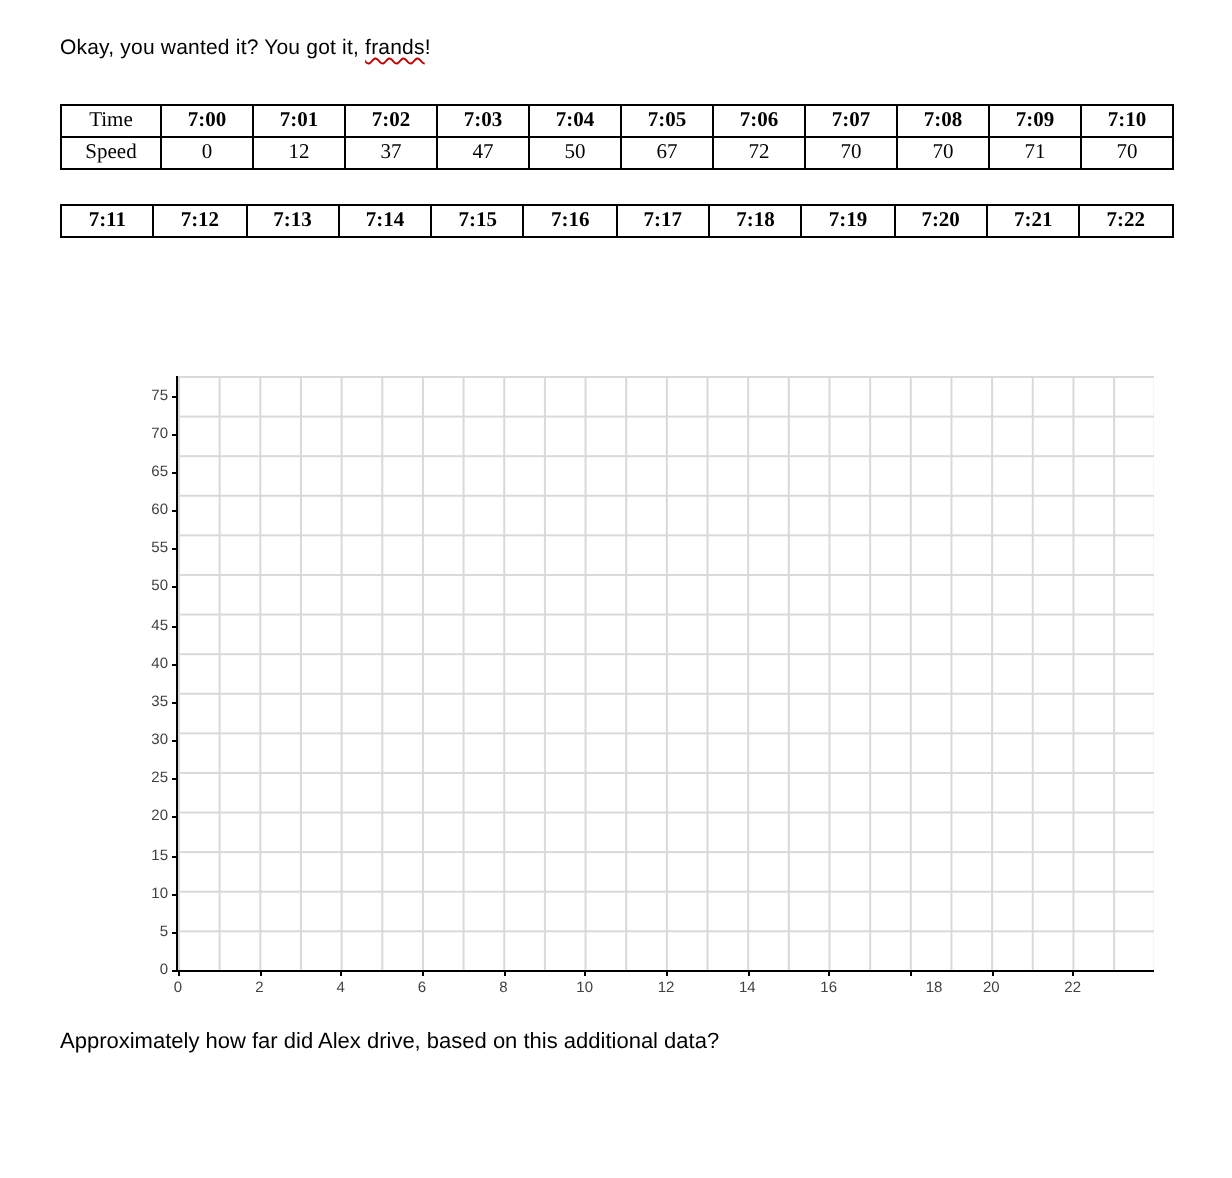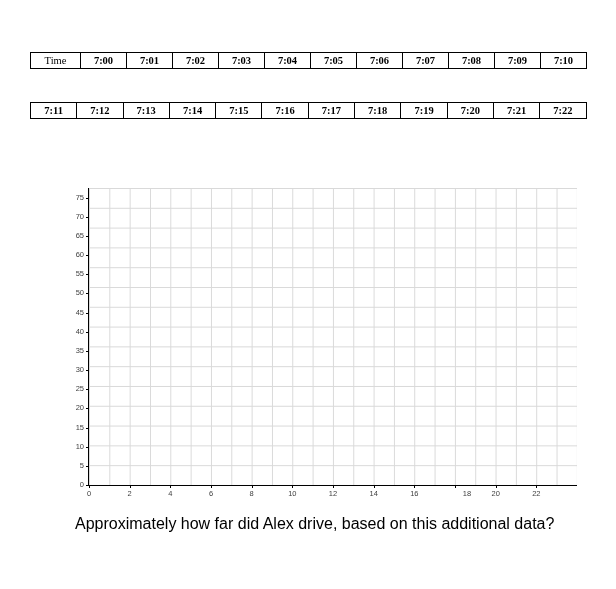--- a/index.html
+++ b/index.html
@@ -131,29 +131,31 @@
     top: 100%;
     width: 1px;
     height: 3px;
     background: #000;
   }
 
   .closing-line {
     position: absolute;
     left: 30px;
     top: 515px;
-    font-size: 16px;
-    margin-left: 45px;
+    font-size: 11px;
   }
 </style>
 </head>
 <body>
 
 <div class="page">
 
+  <div class="intro-line">
+    <span>Okay, you wanted it? You got it, </span><span class="squiggle">frands</span><span>!</span>
+  </div>
 
   <table class="data-table" id="table1">
     <colgroup>
       <col class="c0">
         <col class="cn">
         <col class="cn">
         <col class="cn">
         <col class="cn">
         <col class="cn">
         <col class="cn">
@@ -170,20 +172,34 @@
         <td class="bold-cell">7:01</td>
         <td class="bold-cell">7:02</td>
         <td class="bold-cell">7:03</td>
         <td class="bold-cell">7:04</td>
         <td class="bold-cell">7:05</td>
         <td class="bold-cell">7:06</td>
         <td class="bold-cell">7:07</td>
         <td class="bold-cell">7:08</td>
         <td class="bold-cell">7:09</td>
         <td class="bold-cell">7:10</td>
+      </tr>
+      <tr>
+        <td>Speed</td>
+        <td>0</td>
+        <td>12</td>
+        <td>37</td>
+        <td>47</td>
+        <td>50</td>
+        <td>67</td>
+        <td>72</td>
+        <td>70</td>
+        <td>70</td>
+        <td>71</td>
+        <td>70</td>
       </tr>
     </tbody>
   </table>
 
   <table class="data-table" id="table2">
     <colgroup>
       <col class="cn2">
         <col class="cn2">
         <col class="cn2">
         <col class="cn2">

